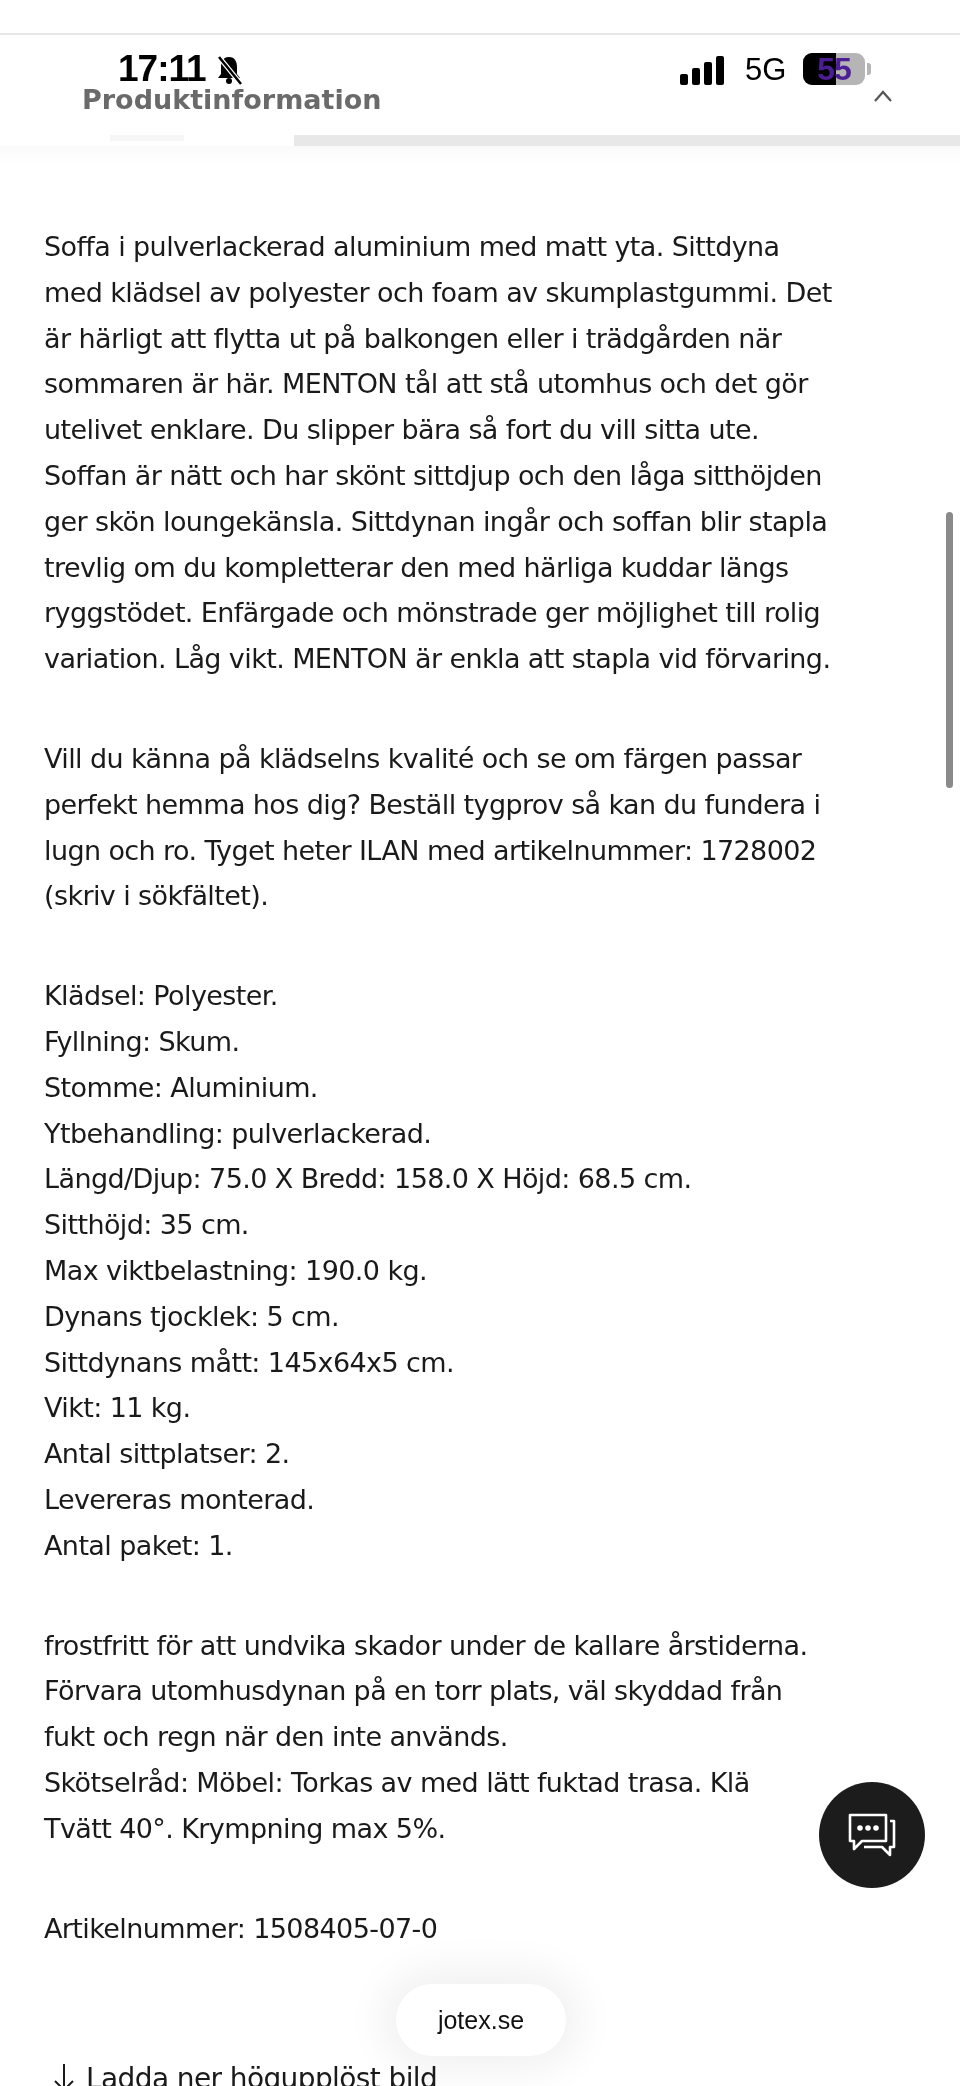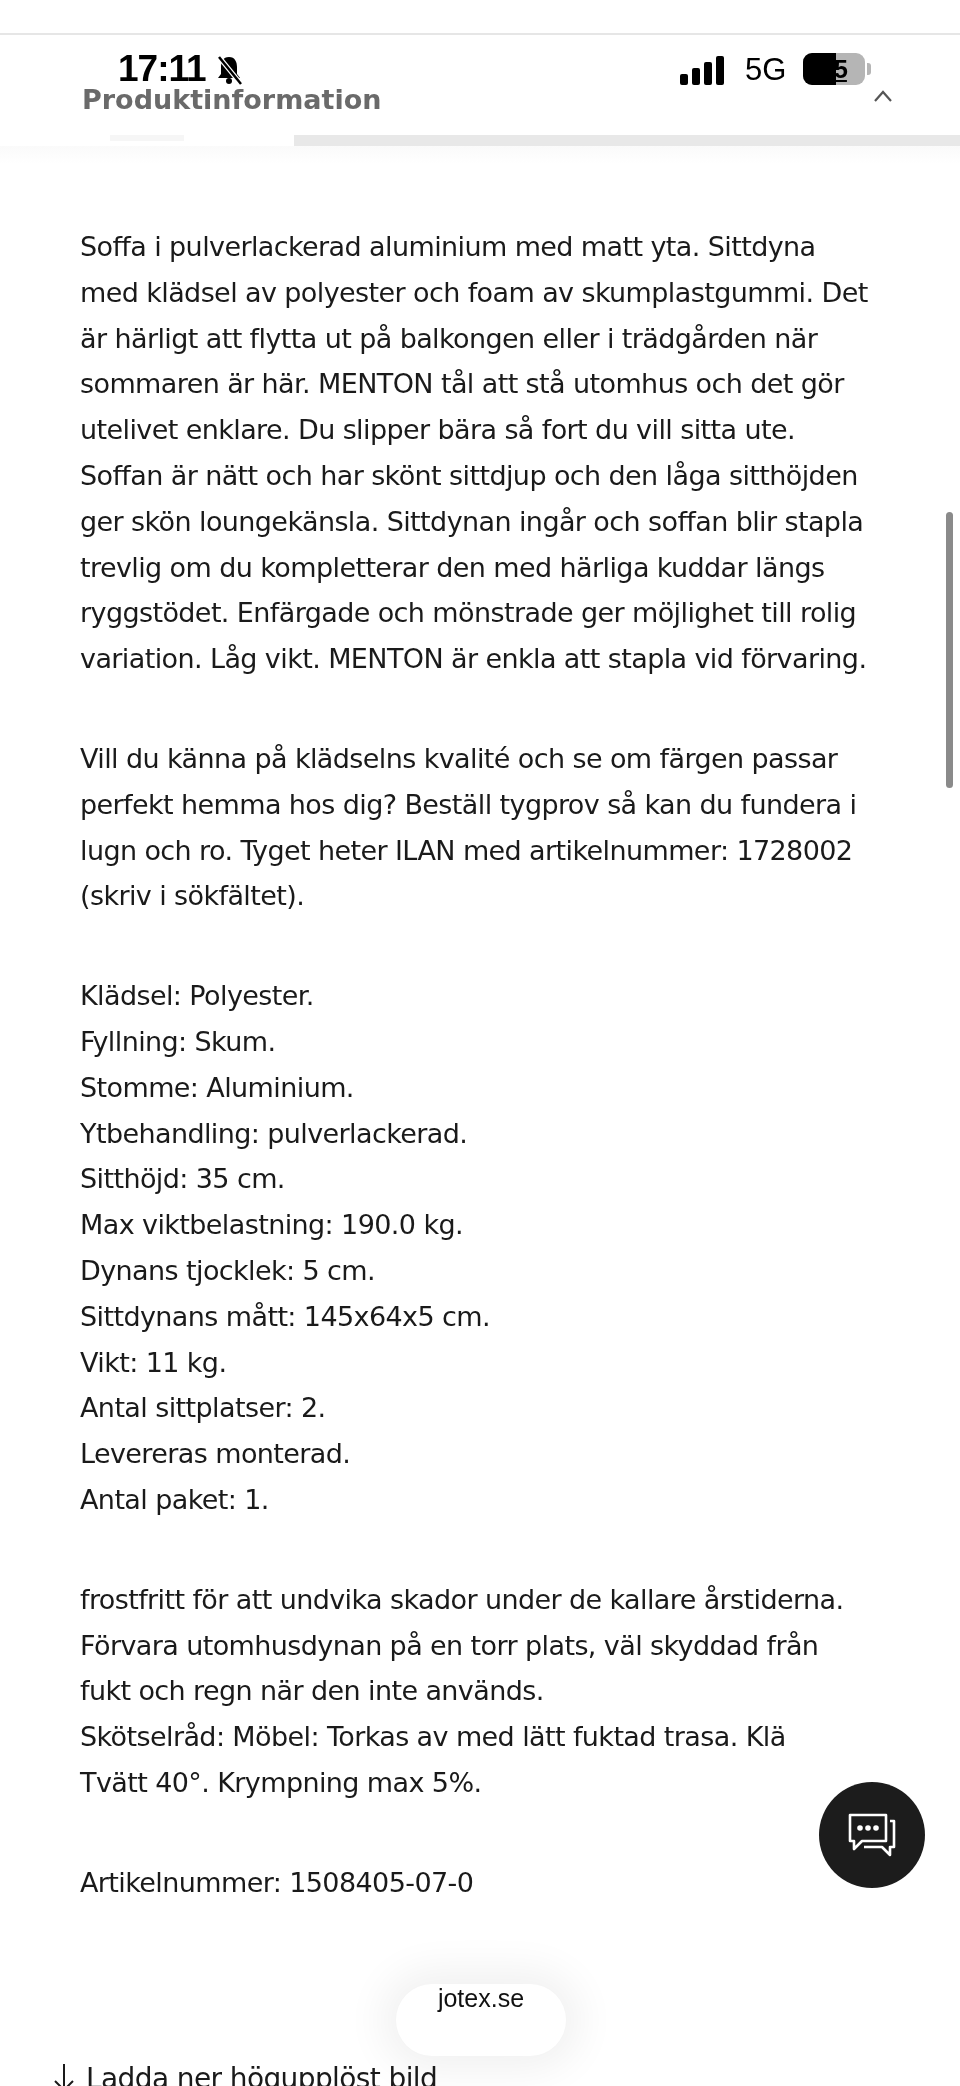--- a/index.html
+++ b/index.html
@@ -8,42 +8,42 @@
 
     .top-rule { position: absolute; left: 0; top: 33px; width: 960px; height: 2px; background: #e6e6e6; }
 
     .status-bar { position: absolute; left: 0; top: 44px; width: 760px; height: 50px; }
     .status-time { position: absolute; left: 118px; top: 4px; font-family: "Liberation Sans", sans-serif; font-weight: 700; font-size: 37px; letter-spacing: -1px; color: #000; }
     .bell-icon { position: absolute; left: 214px; top: 10px; width: 30px; height: 32px; }
     .signal-icon { position: absolute; left: 680px; top: 12px; width: 50px; height: 30px; }
     .net-label { position: absolute; left: 745px; top: 8px; font-family: "Liberation Sans", sans-serif; font-size: 31px; color: #000; }
     .battery { position: absolute; left: 803px; top: 9px; width: 62px; height: 32px; border-radius: 9px; overflow: hidden; background: #b5b5b5; }
     .battery-fill { position: absolute; left: 0; top: 0; width: 33px; height: 100%; background: #000; }
-    .battery-label { position: absolute; left: 0; top: 0; width: 100%; text-align: center; font-family: "Liberation Sans", sans-serif; font-weight: 700; font-size: 25px; line-height: 32px; color: #000000; letter-spacing: -1px; text-decoration: underline; }
+    .battery-label { position: absolute; left: 0; top: 0; width: 100%; text-align: center; font-family: "Liberation Sans", sans-serif; font-weight: 700; font-size: 32px; line-height: 32px; color: #4c1d95; letter-spacing: -1px; }
     .battery-tip { position: absolute; left: 867px; top: 19px; width: 4px; height: 12px; background: #b5b5b5; border-radius: 0 3px 3px 0; }
 
     .section-header { position: absolute; left: 16px; top: 78px; width: 960px; height: 60px; }
     .section-title { position: absolute; left: 66px; top: 6px; font-family: "DejaVu Sans", sans-serif; font-weight: 700; font-size: 27px; color: #6a6a6a; }
     .collapse-icon { position: absolute; left: 856px; top: 10px; width: 22px; height: 16px; }
     .tab-track { position: absolute; left: 294px; top: 135px; width: 666px; height: 11px; background: #e8e8e8; }
     .tab-active { position: absolute; left: 110px; top: 135px; width: 74px; height: 6px; background: #f6f6f6; }
     .header-shadow { position: absolute; left: 0; top: 146px; width: 960px; height: 18px; background: linear-gradient(#fafafa, #ffffff); }
 
     .content { position: absolute; left: 44px; top: 224px; width: 880px; font-family: "DejaVu Sans", sans-serif; font-size: 27px; line-height: 45.8px; color: #1a1a1a; letter-spacing: -0.6px; }
-    .para { display: block; margin-left: 36px; }
+    .para { display: block; }
     .para .line { display: block; white-space: nowrap; }
     .gap { height: 54px; }
     .spec-line { display: block; white-space: nowrap; }
 
     .scrollbar { position: absolute; left: 946px; top: 512px; width: 7px; height: 276px; border-radius: 4px; background: #8a8a8a; }
 
     .chat-button { position: absolute; left: 819px; top: 1782px; width: 106px; height: 106px; border-radius: 50%; background: #1c1c1c; display: flex; align-items: center; justify-content: center; cursor: pointer; }
     .chat-icon { width: 56px; height: 52px; }
 
-    .url-pill { position: absolute; left: 396px; top: 1984px; width: 170px; height: 72px; border-radius: 36px; background: #ffffff; box-shadow: 0 0 40px 14px rgba(0,0,0,0.06); display: flex; align-items: flex-start; justify-content: center; font-family: "Liberation Sans", sans-serif; font-size: 25px; color: #111; }
+    .url-pill { position: absolute; left: 396px; top: 1984px; width: 170px; height: 72px; border-radius: 36px; background: #ffffff; box-shadow: 0 0 40px 14px rgba(0,0,0,0.06); display: flex; align-items: center; justify-content: center; font-family: "Liberation Sans", sans-serif; font-size: 25px; color: #111; }
 
     .download-link { position: absolute; left: 44px; top: 2058px; height: 40px; display: flex; align-items: center; font-family: "DejaVu Sans", sans-serif; font-size: 28px; color: #1a1a1a; letter-spacing: -0.6px; cursor: pointer; }
     .arrow-icon { width: 24px; height: 32px; margin-right: 10px; margin-left: 8px; }
   </style>
 </head>
 <body>
 
 <div class="top-rule"></div>
 
 <div class="status-bar">
@@ -97,20 +97,21 @@
     <span class="line">perfekt hemma hos dig? Beställ tygprov så kan du fundera i</span>
     <span class="line">lugn och ro. Tyget heter ILAN med artikelnummer: 1728002</span>
     <span class="line">(skriv i sökfältet).</span>
   </div>
   <div class="gap"></div>
   <div class="para">
     <span class="spec-line">Klädsel: Polyester.</span>
     <span class="spec-line">Fyllning: Skum.</span>
     <span class="spec-line">Stomme: Aluminium.</span>
     <span class="spec-line">Ytbehandling: pulverlackerad.</span>
+    <span class="spec-line">Längd/Djup: 75.0 X Bredd: 158.0 X Höjd: 68.5 cm.</span>
     <span class="spec-line">Sitthöjd: 35 cm.</span>
     <span class="spec-line">Max viktbelastning: 190.0 kg.</span>
     <span class="spec-line">Dynans tjocklek: 5 cm.</span>
     <span class="spec-line">Sittdynans mått: 145x64x5 cm.</span>
     <span class="spec-line">Vikt: 11 kg.</span>
     <span class="spec-line">Antal sittplatser: 2.</span>
     <span class="spec-line">Levereras monterad.</span>
     <span class="spec-line">Antal paket: 1.</span>
   </div>
   <div class="gap"></div>

